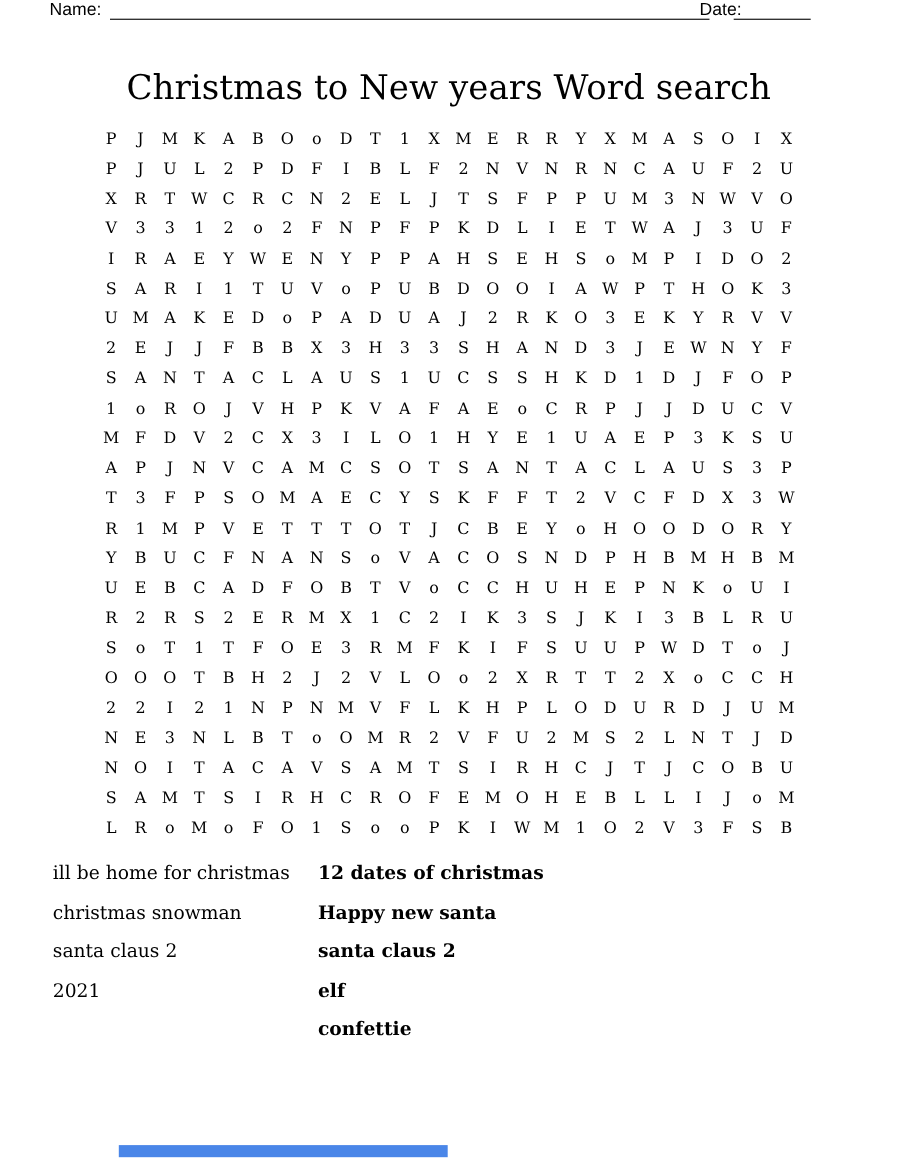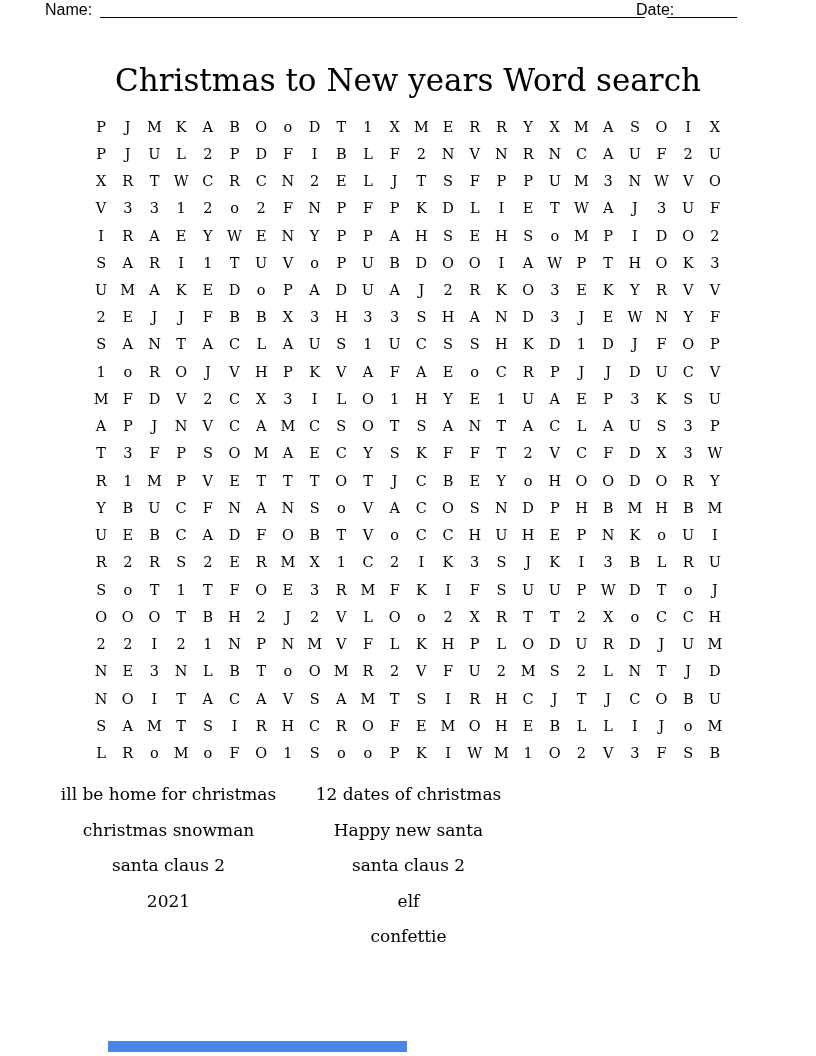--- a/index.html
+++ b/index.html
@@ -53,23 +53,23 @@
     font-family: "DejaVu Serif", serif;
     font-size: 14.5px;
     color: #000;
   }
 
   
   .word-list {
     position: absolute; top: 779px; left: 48px; right: 30px;
     display: flex; flex-direction: row;
   }
-  .word-col { display: block; text-align: center; }
+  .word-col { display: block; }
   .word-col-1 { width: 241px; }
-  .word-col-2 { width: 239px; }
+  .word-col-2 { width: 239px; font-weight: bold; }
   .word-col-3 { flex: 1; }
   .word-item {
     height: 35.6px;
     font-family: "DejaVu Serif", serif;
     font-size: 17px;
     line-height: 30px;
     white-space: nowrap;
   }
 
   

